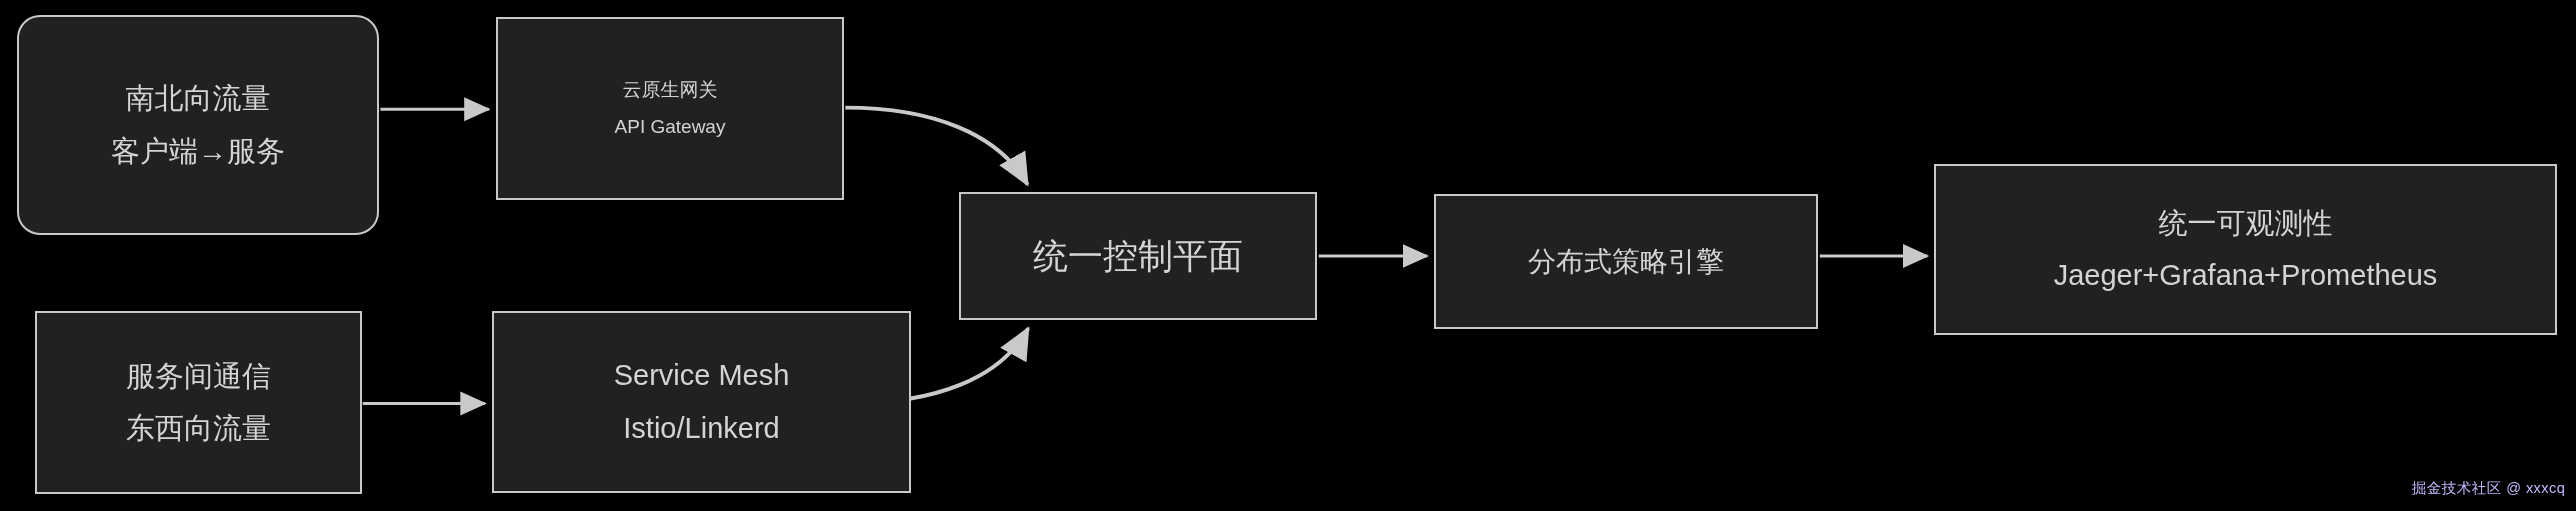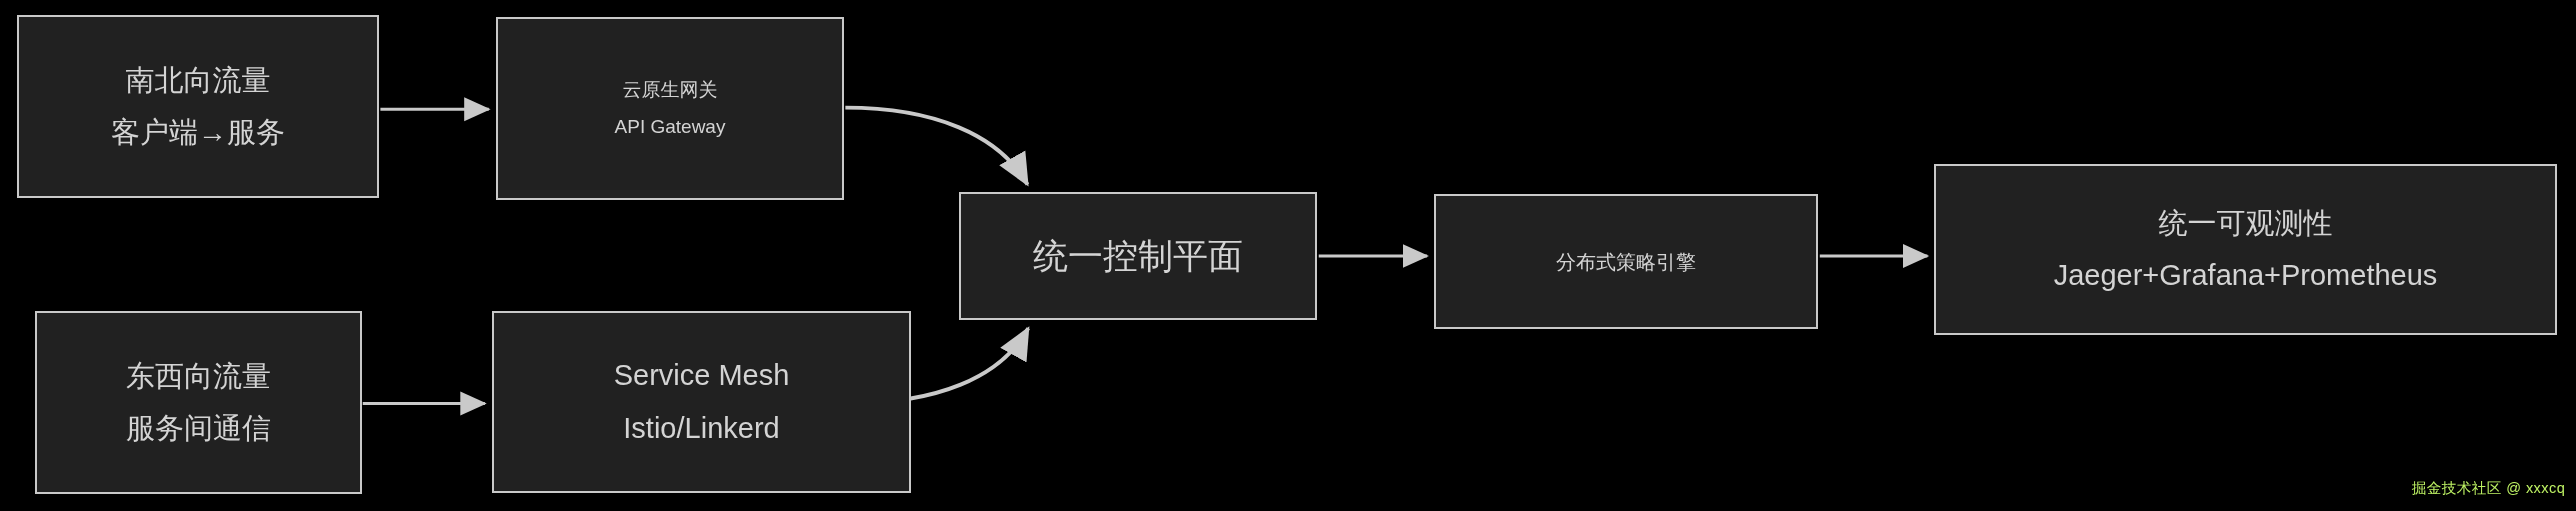--- a/index.html
+++ b/index.html
@@ -41,33 +41,33 @@
   }
   .node .line {
     display: block;
     white-space: nowrap;
   }
   .node .line + .line {
     margin-top: 9px;
   }
 
   
-  #node-north-south { left: 17px;   top: 15.4px;  width: 362px; height: 183px; font-size: 29px; }
+  #node-north-south { left: 17px;   top: 15.4px;  width: 362px; height: 220px; font-size: 29px; border-radius: 23px; }
   #node-api-gateway { left: 496px;  top: 17px;  width: 348px; height: 183px; font-size: 19px; }
   #node-control-plane { left: 959px; top: 192px; width: 358px; height: 128px; font-size: 35px; }
-  #node-policy-engine { left: 1434px; top: 194px; width: 384px; height: 135px; font-size: 20px; }
+  #node-policy-engine { left: 1434px; top: 194px; width: 384px; height: 135px; font-size: 28px; }
   #node-observability { left: 1934px; top: 164px; width: 623px; height: 171px; font-size: 29px; }
   #node-east-west    { left: 35px;   top: 311px; width: 327px; height: 183px; font-size: 29px; }
   #node-service-mesh { left: 492px;  top: 311px; width: 419px; height: 182px; font-size: 29px; }
 
   .watermark {
     position: absolute;
     right: 10.8px;
     bottom: 14px;
-    color: #bef264;
+    color: #c4b5fd;
     font-size: 14.6px;
     letter-spacing: 0.4px;
     white-space: nowrap;
   }
 </style>
 </head>
 <body>
 
 <div id="canvas">
 
@@ -120,22 +120,22 @@
   <div class="node" id="node-policy-engine">
     <span class="line">分布式策略引擎</span>
   </div>
 
   <div class="node" id="node-observability">
     <span class="line">统一可观测性</span>
     <span class="line">Jaeger+Grafana+Prometheus</span>
   </div>
 
   <div class="node" id="node-east-west">
+    <span class="line">服务间通信</span>
     <span class="line">东西向流量</span>
-    <span class="line">服务间通信</span>
   </div>
 
   <div class="node" id="node-service-mesh">
     <span class="line">Service Mesh</span>
     <span class="line">Istio/Linkerd</span>
   </div>
 
   <div class="watermark">掘金技术社区 @ xxxcq</div>
 
 </div>

